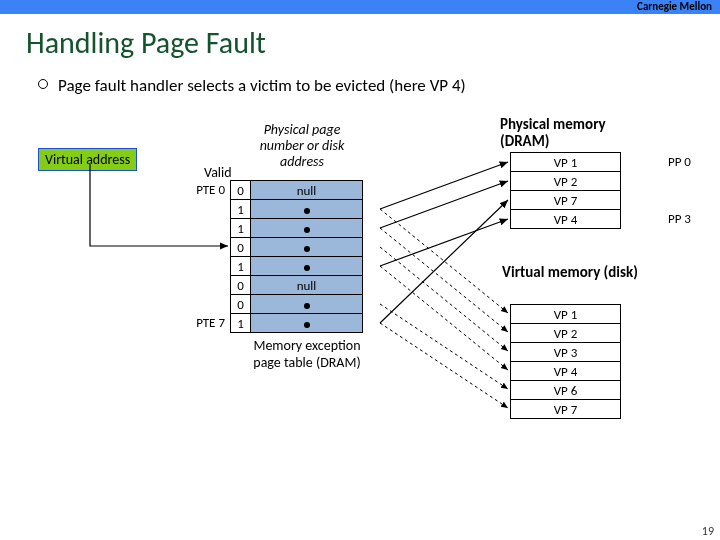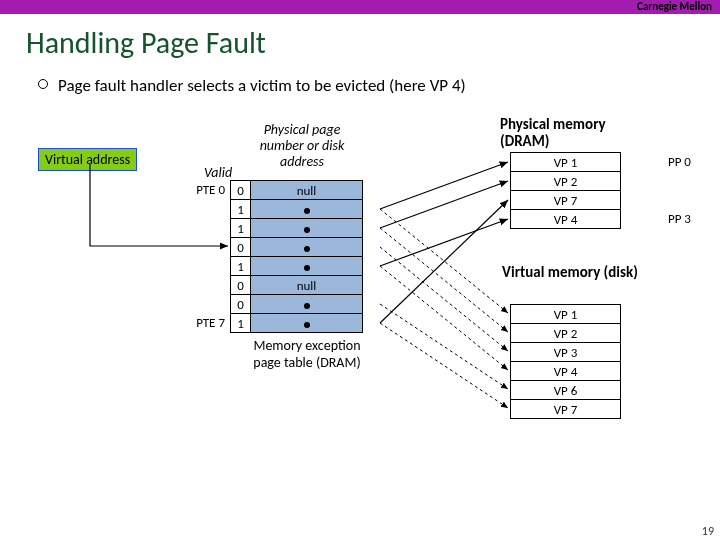--- a/index.html
+++ b/index.html
@@ -5,21 +5,21 @@
   * { box-sizing: border-box; margin: 0; padding: 0; }
   body {
     width: 720px;
     height: 540px;
     font-family: Calibri, Arial, sans-serif;
     background: #fff;
     position: relative;
   }
   .topbar {
     height: 14px;
-    background: #a21caf;
+    background: #3b82f6;
     width: 100%;
     position: relative;
   }
   .cmu {
     position: absolute;
     right: 8px;
     top: 0;
     font-size: 11px;
     font-weight: bold;
     color: #000;
@@ -75,21 +75,20 @@
     width: 120px;
     text-align: center;
     font-style: italic;
     font-size: 14px;
     line-height: 1.15;
   }
   .valid-label {
     position: absolute;
     left: 184px;
     top: 48px;
-    font-style: italic;
     font-size: 14px;
   }
   .page-table {
     position: absolute;
     left: 210px;
     top: 64px;
     border-collapse: collapse;
   }
   .page-table td {
     border: 1px solid #000;

